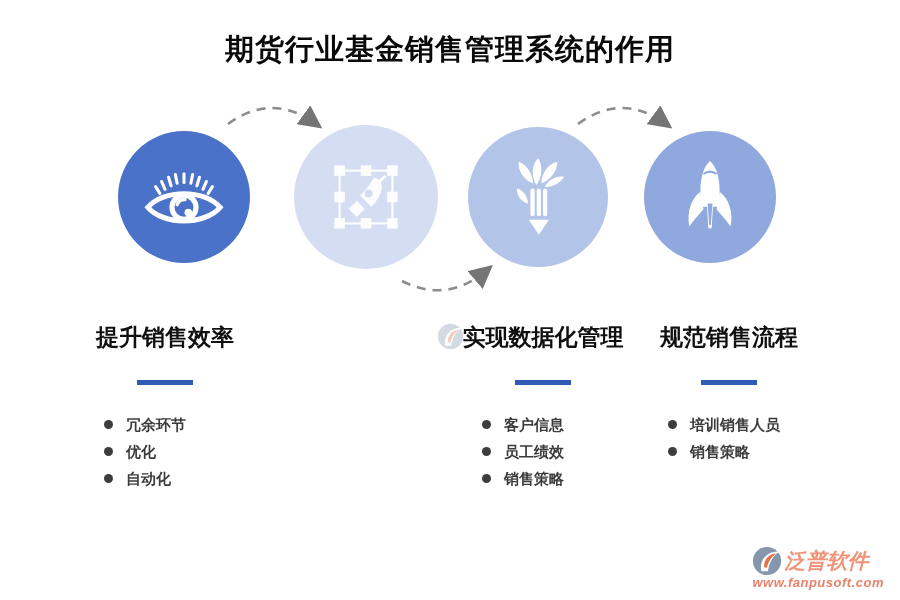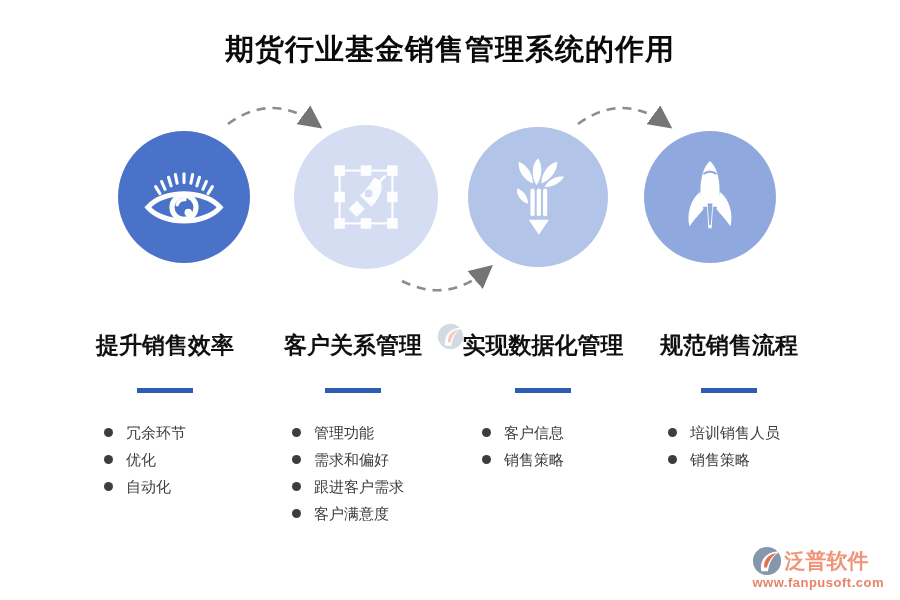--- a/index.html
+++ b/index.html
@@ -5,29 +5,29 @@
   html,body{margin:0;padding:0;background:#ffffff;}
   .stage{position:relative;width:900px;height:600px;background:#ffffff;overflow:hidden;
          font-family:"Liberation Sans",sans-serif;}
   .title{position:absolute;top:30px;left:0;width:900px;text-align:center;
          font-family:"Liberation Serif",serif;font-weight:bold;font-size:29px;
          color:#0a0a0a;letter-spacing:1px;}
   .circle{position:absolute;border-radius:50%;display:flex;align-items:center;justify-content:center;}
   .circle svg{display:block;}
   .arrow-layer{position:absolute;left:0;top:0;width:900px;height:600px;pointer-events:none;}
   .column{position:absolute;top:322px;width:190px;text-align:center;}
-  .column h2{margin:8px;font-family:Liberation Serif, serif;font-weight:bold;
+  .column h2{margin:0;font-family:Liberation Serif, serif;font-weight:bold;
              font-size:23px;color:#101010;white-space:nowrap;}
   .underline{width:56px;height:5px;background:#2d5cb5;margin:27px auto 0;}
-  .bullets{list-style:none;margin:26px 0 0;padding:0 0 0 34px;text-align:right;}
+  .bullets{list-style:none;margin:26px 0 0;padding:0 0 0 34px;text-align:right;font-weight:bold;}
   .bullets li{display:flex;align-items:center;gap:13px;font-size:15px;color:#3c3c3c;
               line-height:27px;white-space:nowrap;}
   .dot{width:9px;height:9px;border-radius:50%;background:#3d3d3d;flex:none;}
   .watermark{position:absolute;left:437px;top:323px;opacity:.35;}
-  .footer{position:absolute;right:16px;bottom:10px;text-align:center;}
+  .footer{position:absolute;right:16px;bottom:10px;text-align:center;font-style:italic;}
   .footer-top{display:flex;align-items:center;gap:2px;}
   .brand{font-family:"Liberation Serif",serif;font-weight:bold;font-size:21px;color:#ef9479;}
   .site{font-size:13px;font-weight:bold;color:#e8826b;letter-spacing:.5px;margin-top:-1px;}
 </style>
 </head>
 <body>
 
 <div class="stage">
 
   <div class="title">期货行业基金销售管理系统的作用</div>
@@ -132,50 +132,32 @@
           <span class="dot"></span>
           <span>优化</span>
         </li>
       <li>
           <span class="dot"></span>
           <span>自动化</span>
         </li>
     </ul>
   </div>
 
-  <div class="column" style="left:258px;">
-    <h2>客户关系管理</h2>
-    <div class="underline"></div>
-    <ul class="bullets">
-      <li>
-          <span class="dot"></span>
-          <span>管理功能</span>
-        </li>
-      <li>
-          <span class="dot"></span>
-          <span>需求和偏好</span>
-        </li>
-      <li>
-          <span class="dot"></span>
-          <span>跟进客户需求</span>
-        </li>
-      <li>
-          <span class="dot"></span>
-          <span>客户满意度</span>
-        </li>
-    </ul>
-  </div>
 
   <div class="column" style="left:448px;">
     <h2>实现数据化管理</h2>
     <div class="underline"></div>
     <ul class="bullets">
       <li>
           <span class="dot"></span>
           <span>客户信息</span>
+        </li>
+      <li>
+          <span class="dot"></span>
+          <span>员工绩效</span>
         </li>
       <li>
           <span class="dot"></span>
           <span>销售策略</span>
         </li>
     </ul>
   </div>
 
   <div class="column" style="left:634px;">
     <h2>规范销售流程</h2>

